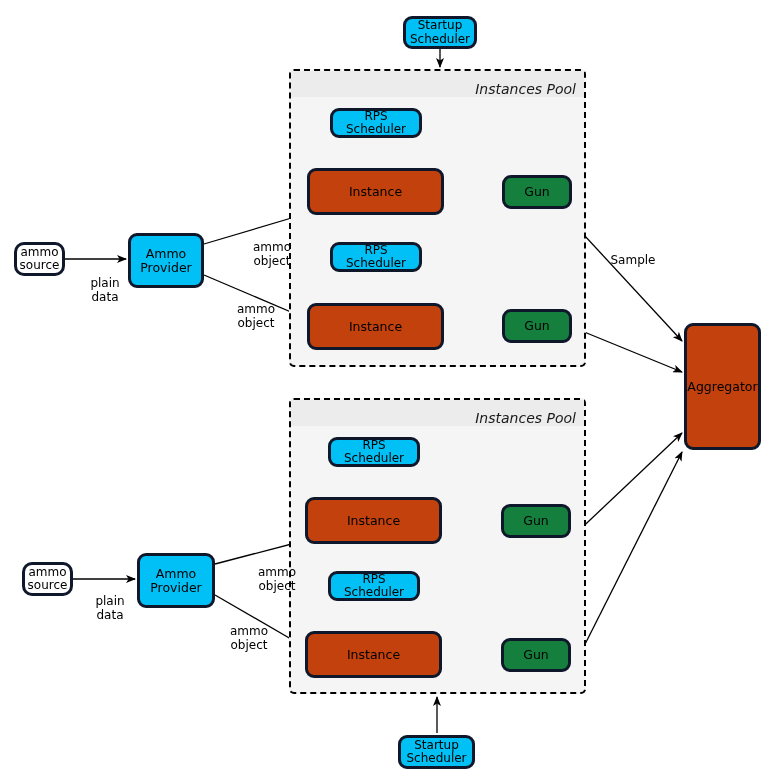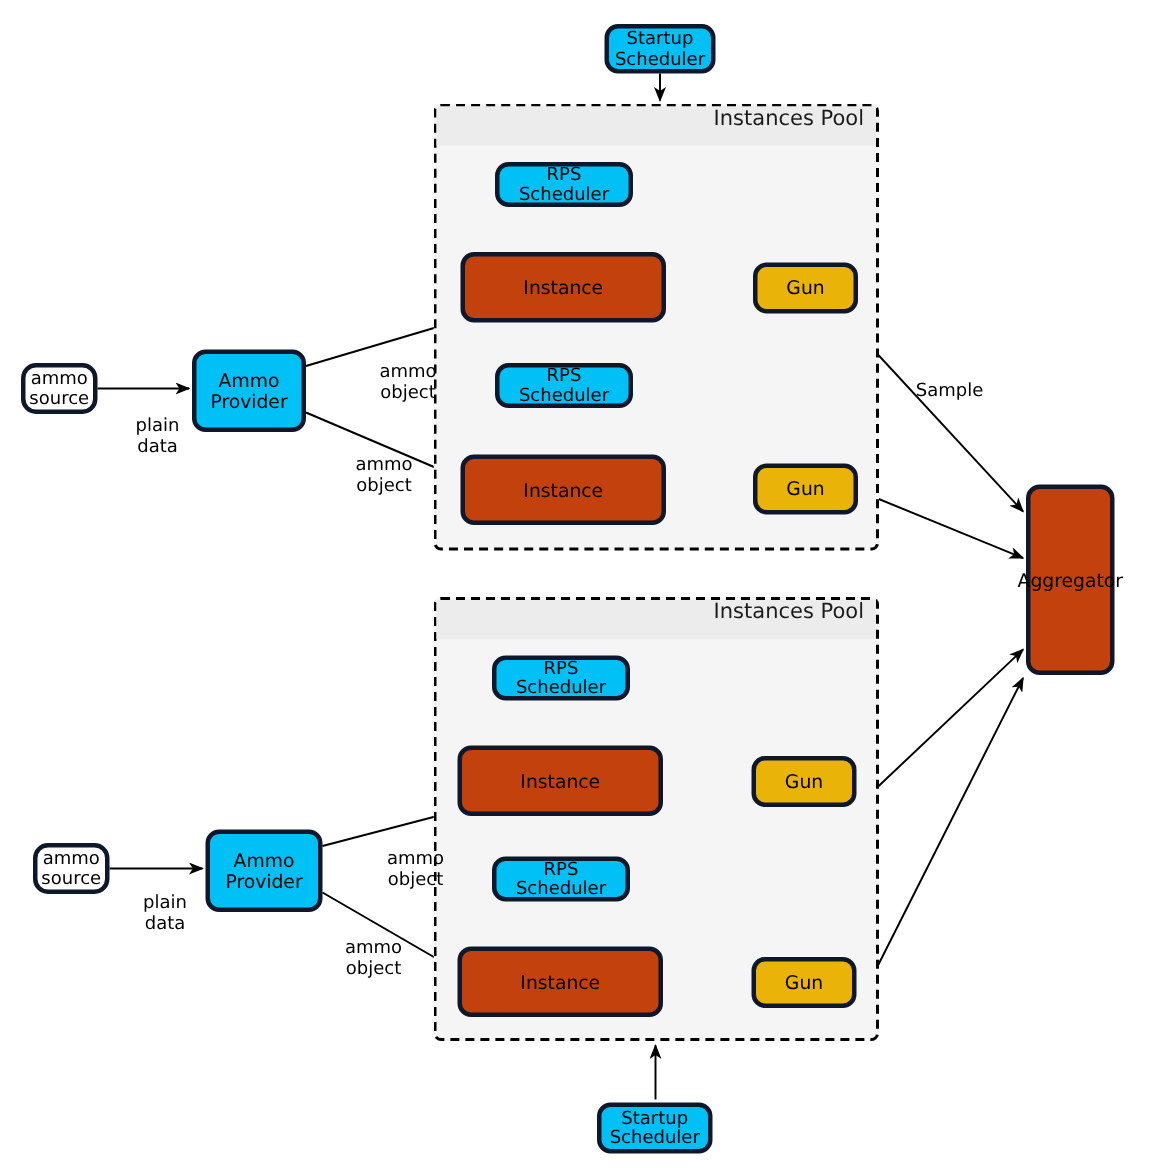--- a/index.html
+++ b/index.html
@@ -41,46 +41,47 @@
   }
   .n-startup, .n-rps, .n-provider {
     background: #00c0f5;
     border-radius: 9px;
   }
   .n-instance, .n-aggregator {
     background: #c2410c;
     border-radius: 9px;
   }
   .n-gun {
-    background: #eab308;
+    background: #15803d;
     border-radius: 9px;
     text-align: right;
   }
   .n-source {
     background: #ffffff;
     border-radius: 10px;
   }
   .pool {
     position: absolute;
     box-sizing: border-box;
     border: 2px dashed #000000;
     background: #f5f5f5;
     border-radius: 5px;
     z-index: 1;
   }
   .pool-header {
     position: absolute;
     box-sizing: border-box;
     background: #ececec;
     display: flex;
-    align-items: flex-start;
+    align-items: flex-end;
     justify-content: flex-end;
     padding-right: 8px;
     color: #1a1a1a;
     z-index: 2;
+    font-style: italic;
   }
   .edge-label {
     position: absolute;
     color: #000000;
     text-align: center;
     line-height: 1.15;
     white-space: pre-line;
     z-index: 4;
   }
 </style>
@@ -152,21 +153,21 @@
   <div class="node n-instance" style="left: 307px; top: 168px; width: 137px; height: 47px; font-size: 12.5px;">Instance</div>
   <div class="node n-instance" style="left: 307px; top: 303px; width: 137px; height: 47px; font-size: 12.5px;">Instance</div>
   <div class="node n-instance" style="left: 305px; top: 497px; width: 137px; height: 47px; font-size: 12.5px;">Instance</div>
   <div class="node n-instance" style="left: 305px; top: 631px; width: 137px; height: 47px; font-size: 12.5px;">Instance</div>
 
   <div class="node n-gun" style="left: 502px; top: 175px; width: 70px; height: 34px; font-size: 12.5px;">Gun</div>
   <div class="node n-gun" style="left: 502px; top: 309px; width: 70px; height: 34px; font-size: 12.5px;">Gun</div>
   <div class="node n-gun" style="left: 501px; top: 504px; width: 70px; height: 34px; font-size: 12.5px;">Gun</div>
   <div class="node n-gun" style="left: 501px; top: 638px; width: 70px; height: 34px; font-size: 12.5px;">Gun</div>
 
-  <div class="node n-aggregator" style="left: 684px; top: 323px; width: 59px; height: 127px; font-size: 12.5px;">Aggregator</div>
+  <div class="node n-aggregator" style="left: 684px; top: 323px; width: 77px; height: 127px; font-size: 12.5px;">Aggregator</div>
 
   <div class="edge-label" style="left: 80px; top: 277px; width: 50px; font-size: 12px;">plain
 data</div>
   <div class="edge-label" style="left: 245px; top: 241px; width: 54px; font-size: 12px;">ammo
 object</div>
   <div class="edge-label" style="left: 229px; top: 303px; width: 54px; font-size: 12px;">ammo
 object</div>
   <div class="edge-label" style="left: 85px; top: 595px; width: 50px; font-size: 12px;">plain
 data</div>
   <div class="edge-label" style="left: 250px; top: 566px; width: 54px; font-size: 12px;">ammo

